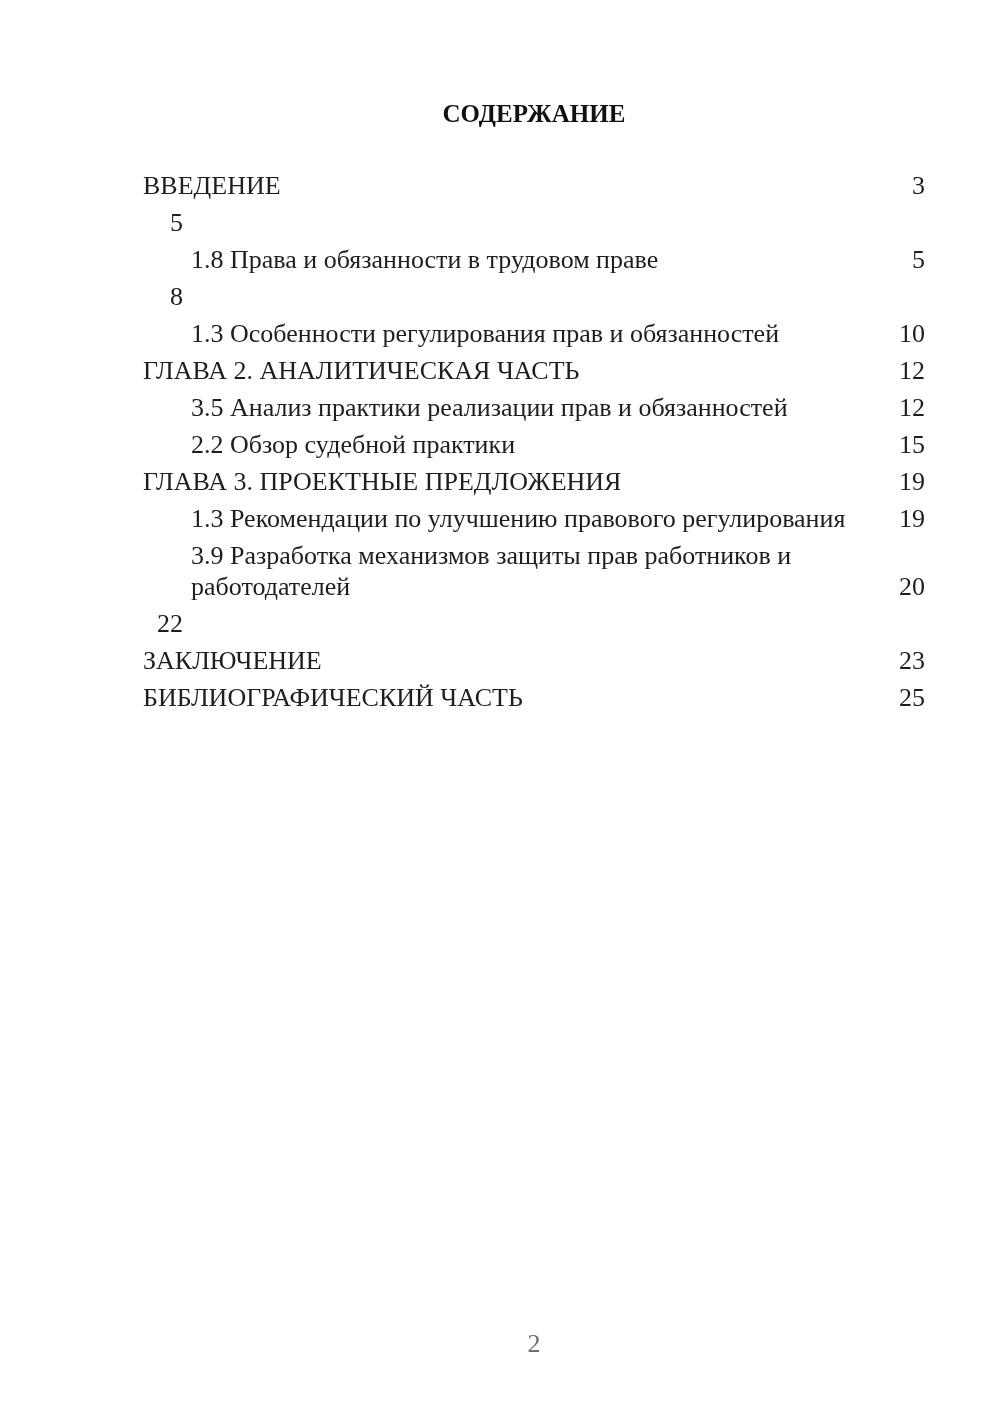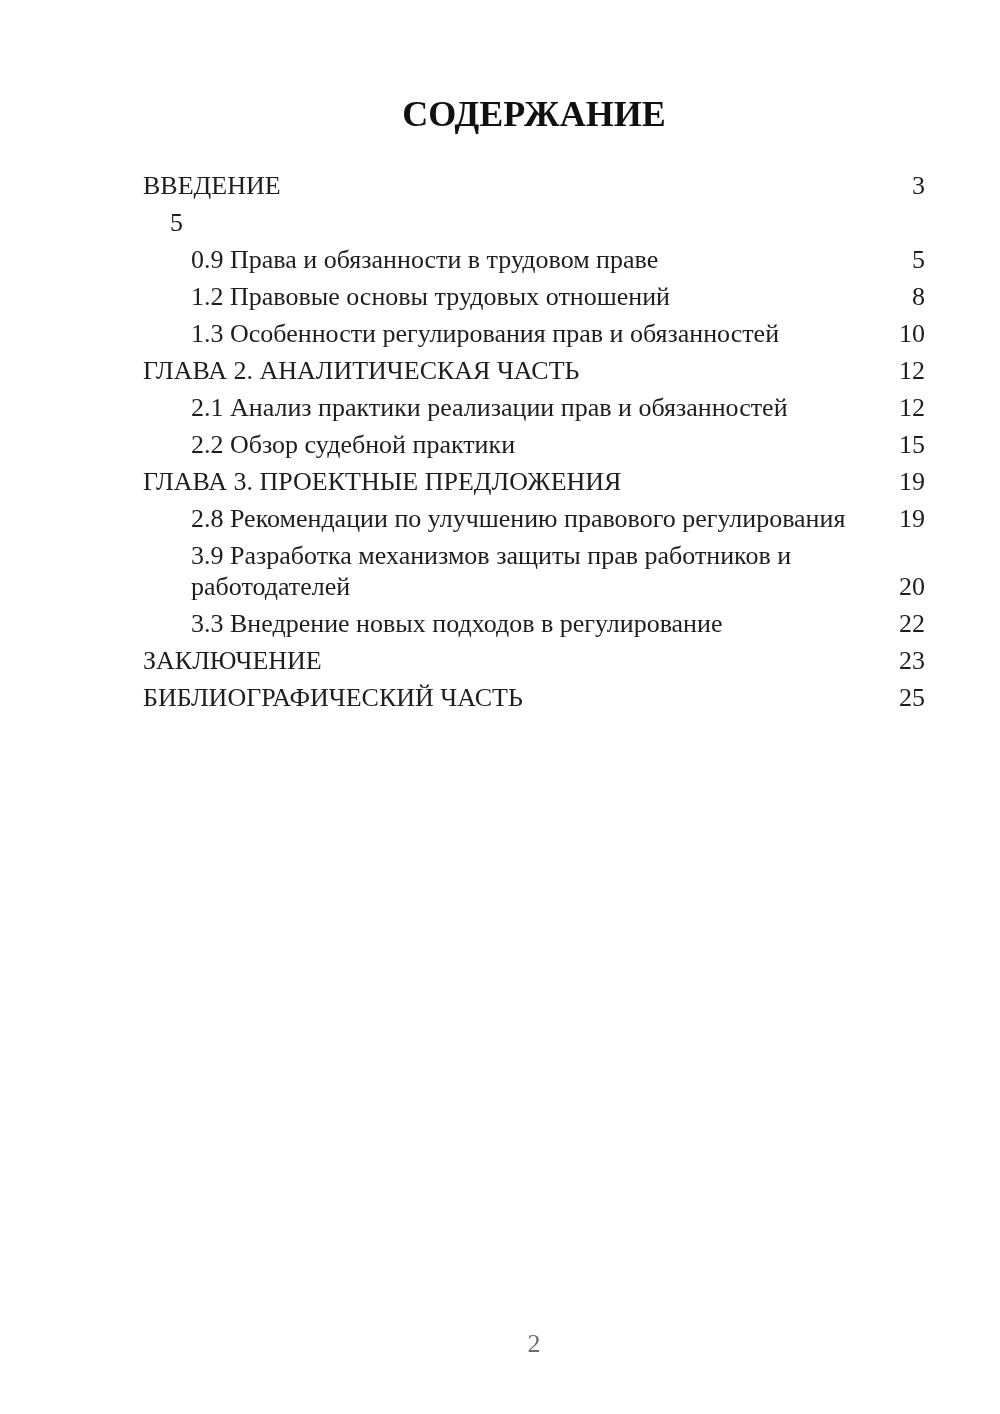--- a/index.html
+++ b/index.html
@@ -18,21 +18,21 @@
   }
   .content {
     position: absolute;
     left: 143px;
     top: 97px;
     width: 782px;
   }
   .doc-title {
     margin: 0 0 40px 0;
     text-align: center;
-    font-size: 36px;
+    font-size: 25px;
     line-height: 34px;
     font-weight: bold;
     color: #111111;
   }
   .toc-list {
     width: 100%;
   }
   .toc-row {
     display: flex;
     justify-content: space-between;
@@ -81,67 +81,65 @@
   <div class="toc-row level-0">
     <span class="toc-label">ВВЕДЕНИЕ</span>
     <span class="toc-page">3</span>
   </div>
 
   <div class="toc-row level-0">
     <span class="toc-page">5</span>
   </div>
 
   <div class="toc-row level-1">
-    <span class="toc-label">0.9 Права и обязанности в трудовом праве</span>
+    <span class="toc-label">1.8 Права и обязанности в трудовом праве</span>
     <span class="toc-page">5</span>
   </div>
 
   <div class="toc-row level-1">
-    <span class="toc-label">1.2 Правовые основы трудовых отношений</span>
     <span class="toc-page">8</span>
   </div>
 
   <div class="toc-row level-1">
     <span class="toc-label">1.3 Особенности регулирования прав и обязанностей</span>
     <span class="toc-page">10</span>
   </div>
 
   <div class="toc-row level-0">
     <span class="toc-label">ГЛАВА 2. АНАЛИТИЧЕСКАЯ ЧАСТЬ</span>
     <span class="toc-page">12</span>
   </div>
 
   <div class="toc-row level-1">
-    <span class="toc-label">2.1 Анализ практики реализации прав и обязанностей</span>
+    <span class="toc-label">3.5 Анализ практики реализации прав и обязанностей</span>
     <span class="toc-page">12</span>
   </div>
 
   <div class="toc-row level-1">
     <span class="toc-label">2.2 Обзор судебной практики</span>
     <span class="toc-page">15</span>
   </div>
 
 
   <div class="toc-row level-0">
     <span class="toc-label">ГЛАВА 3. ПРОЕКТНЫЕ ПРЕДЛОЖЕНИЯ</span>
     <span class="toc-page">19</span>
   </div>
 
   <div class="toc-row level-1">
-    <span class="toc-label">2.8 Рекомендации по улучшению правового регулирования</span>
+    <span class="toc-label">1.3 Рекомендации по улучшению правового регулирования</span>
     <span class="toc-page">19</span>
   </div>
 
   <div class="toc-row level-1">
     <span class="toc-label">3.9 Разработка механизмов защиты прав работников и работодателей</span>
     <span class="toc-page">20</span>
   </div>
 
   <div class="toc-row level-1">
-    <span class="toc-label">3.3 Внедрение новых подходов в регулирование</span>
     <span class="toc-page">22</span>
   </div>
 
   <div class="toc-row level-0">
     <span class="toc-label">ЗАКЛЮЧЕНИЕ</span>
     <span class="toc-page">23</span>
   </div>
 
   <div class="toc-row level-0">
     <span class="toc-label">БИБЛИОГРАФИЧЕСКИЙ ЧАСТЬ</span>

